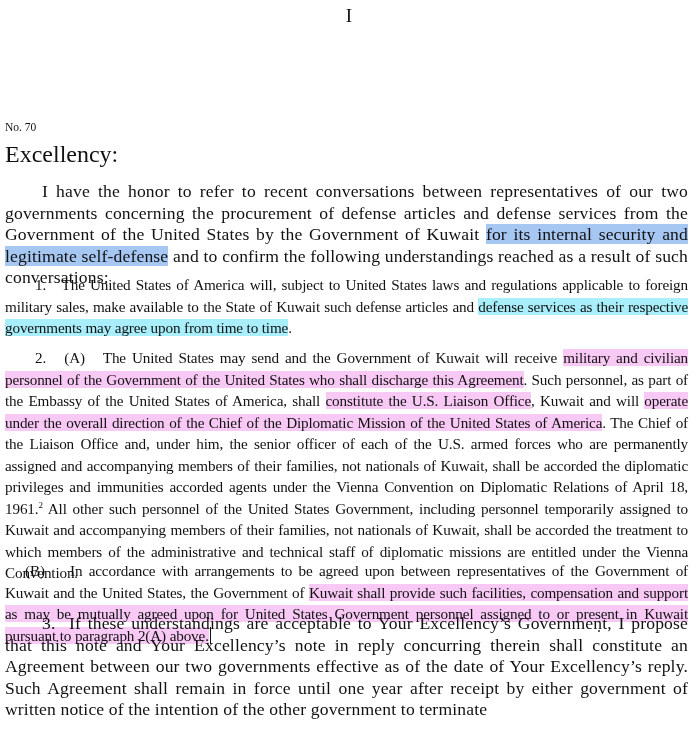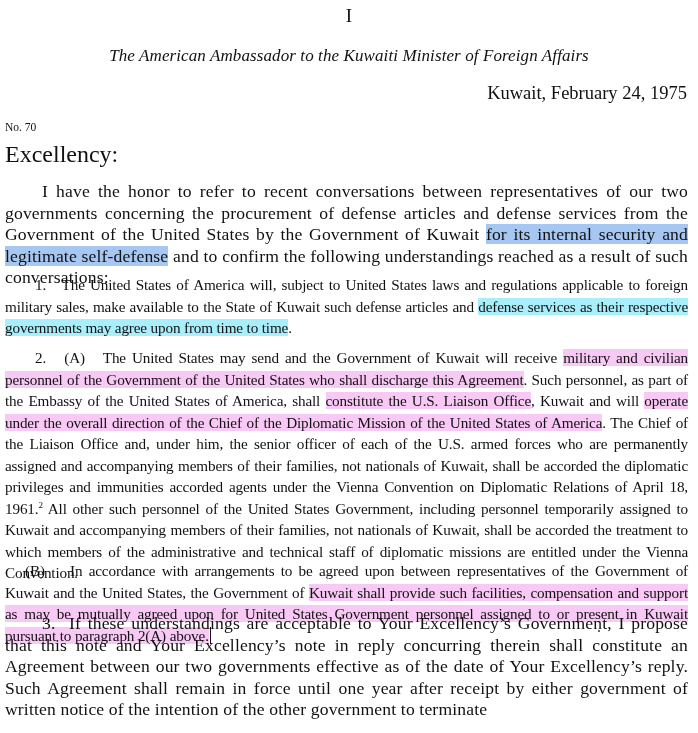--- a/index.html
+++ b/index.html
@@ -53,23 +53,21 @@
   }
   .dot { position: absolute; left: 598px; top: 630px; width: 2px; height: 2px; background: #333; border-radius: 1px; }
 </style>
 </head>
 <body>
 
 <div class="page">
 
   <div class="roman">I</div>
 
-  <div class="heading">The American Ambassador to the Kuwaiti Minister of Foreign Affairs</div>
 
-  <div class="dateline">Kuwait, February 24, 1975</div>
 
   <div class="docno">No. 70</div>
 
   <div class="salutation">Excellency:</div>
 
   <p class="para big indent p-intro" style="margin:0"><span>I have the honor to refer to recent conversations between representatives of our two governments concerning the procurement of defense articles and </span><span class="ul">defense services from</span><span> </span><span class="ul">the Government of the United</span><span> States by the Government of Kuwait </span><span class="hl-blue">for its internal security and legitimate self-defense</span><span> and to confirm the following understandings reached as a result of such conversations:</span></p>
 
   <p class="para small indent-s p-1" style="margin:0"><span>1.</span>&nbsp;&nbsp; <span>The United States of America will, subject to United States laws and regulations applicable to foreign military sales, make available to the State of Kuwait such defense articles and </span><span class="hl-cyan">defense services as their respective governments may agree upon from time to time</span><span>.</span></p>
 
   <p class="para small indent-s p-2a" style="margin:0"><span>2.</span>&nbsp;&nbsp; <span>(A)</span>&nbsp;&nbsp; <span>The United States may send and the Government of Kuwait will receive </span><span class="hl-pink">military and civilian personnel of the Government of the United States who shall discharge this Agreement</span><span>. Such personnel, as part of the Embassy of the United States of America, shall </span><span class="hl-pink">constitute the U.S. Liaison Office</span><span>, Kuwait and will </span><span class="hl-pink">operate under the overall direction of the Chief of the Diplomatic Mission of the United States of America</span><span>. The Chief of the Liaison Office and, under him, the senior officer of each of the U.S. armed forces who are permanently assigned and accompanying members of their families, not nationals of Kuwait, shall be accorded the diplomatic privileges and immunities accorded agents under the Vienna Convention on Diplomatic Relations of April 18, 1961.</span><sup class="fn">2</sup><span> All other such personnel of the United States Government, including personnel temporarily assigned to Kuwait and accompanying members of their families, not nationals of Kuwait, shall be accorded the treatment to which members of the administrative and technical staff of diplomatic missions are entitled under the Vienna Convention.</span></p>

